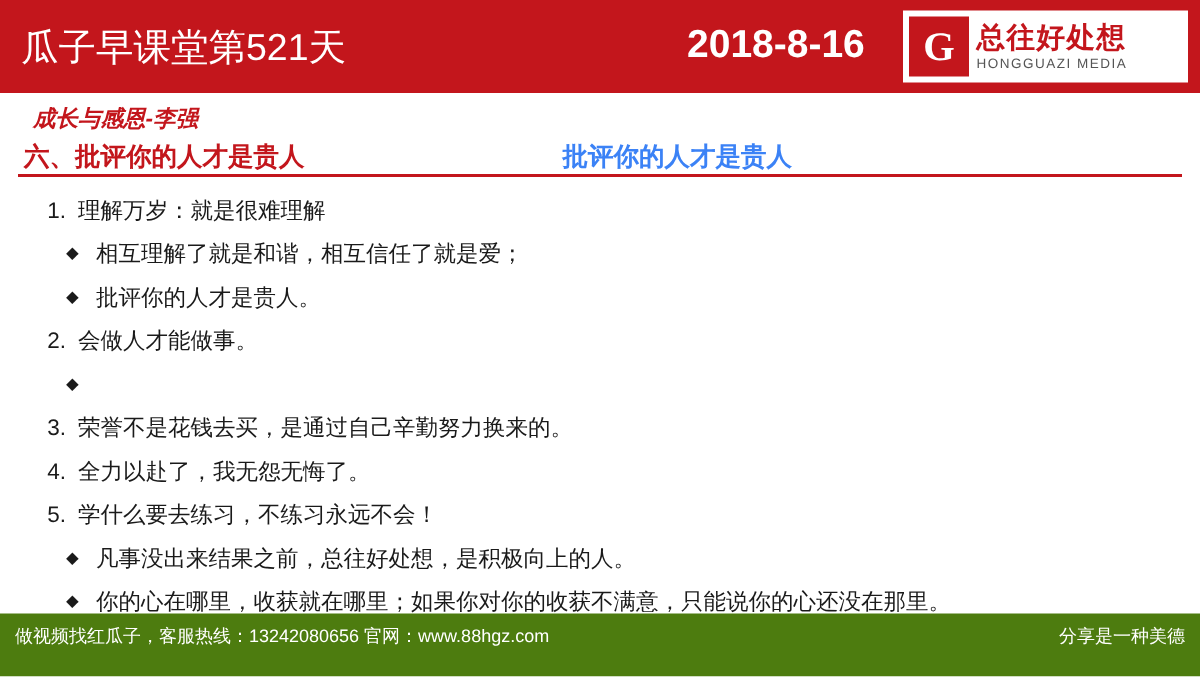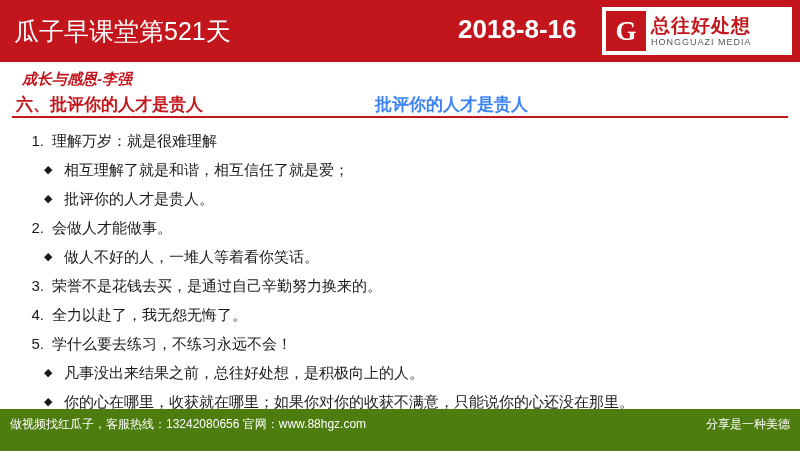--- a/index.html
+++ b/index.html
@@ -256,21 +256,20 @@
       <div class="sub-marker">◆</div>
       <div class="sub-text">批评你的人才是贵人。</div>
     </div>
 
     <div class="num-item">
       <div class="num-marker">2.</div>
       <div class="num-text">会做人才能做事。</div>
     </div>
     <div class="sub-item">
       <div class="sub-marker">◆</div>
-      <div class="sub-text">做人不好的人，一堆人等着看你笑话。</div>
     </div>
 
     <div class="num-item">
       <div class="num-marker">3.</div>
       <div class="num-text">荣誉不是花钱去买，是通过自己辛勤努力换来的。</div>
     </div>
 
     <div class="num-item">
       <div class="num-marker">4.</div>
       <div class="num-text">全力以赴了，我无怨无悔了。</div>

